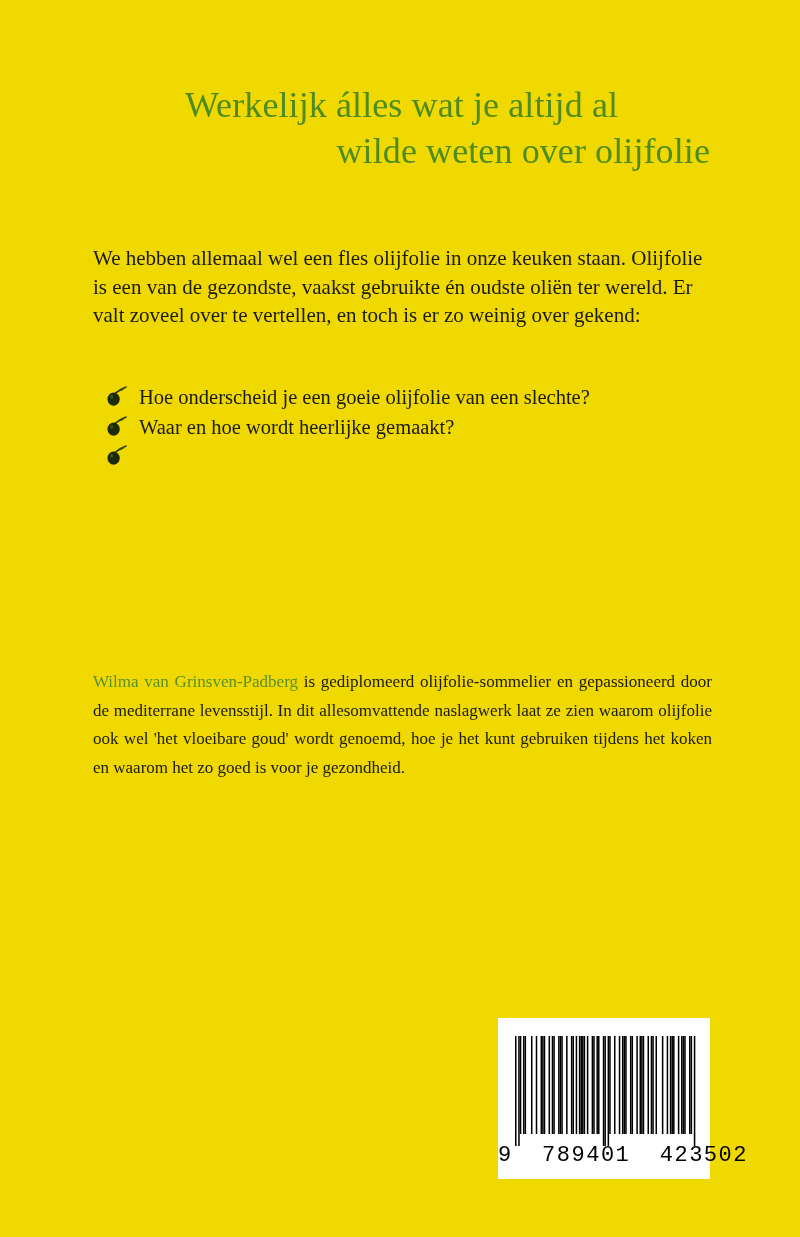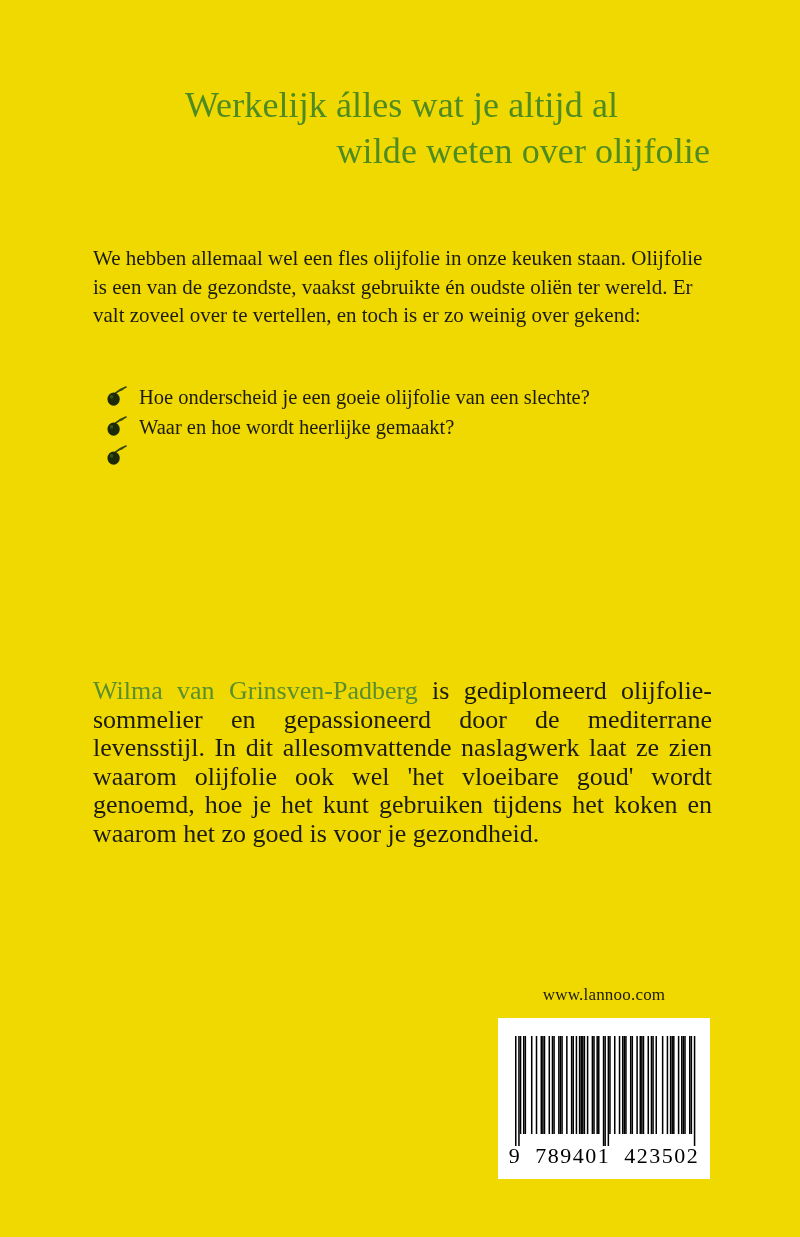--- a/index.html
+++ b/index.html
@@ -91,21 +91,21 @@
     color: #1b1b10;
     text-align: left;
   }
 
   
   .bio {
     position: absolute;
     left: 93px;
     top: 651px;
     width: 619px;
-    font-size: 26px;
+    font-size: 17px;
     line-height: 28.5px;
     color: #1b1b10;
     text-align: justify;
     text-justify: inter-word;
   }
   .bio .author-name {
     color: #5b8f2e;
   }
 
   
@@ -136,21 +136,21 @@
     top: 18px;
     width: 182px;
     height: 110px;
   }
   .barcode-digits {
     position: absolute;
     left: 0;
     right: 0;
     top: 125px;
     text-align: center;
-    font-family: Liberation Serif, serif;
+    font-family: Liberation Mono, monospace;
     font-size: 22px;
     letter-spacing: 1.5px;
     color: #000;
     white-space: pre;
   }
 </style>
 </head>
 <body>
 
 <div class="cover">
@@ -193,21 +193,20 @@
           <ellipse cx="9.6" cy="14.2" rx="6.1" ry="6.6" fill="#1d2a08"></ellipse>
           <ellipse cx="7.6" cy="11.8" rx="1.7" ry="1.9" fill="#46611a" opacity="0.75"></ellipse>
         </svg>
       </span>
     </li>
   </ul>
 
 
   <p class="bio"><span class="author-name">Wilma van Grinsven-Padberg</span><span> is gediplomeerd olijfolie-sommelier en gepassioneerd door de mediterrane levensstijl. In dit allesomvattende naslagwerk laat ze zien waarom olijfolie ook wel 'het vloeibare goud' wordt genoemd, hoe je het kunt gebruiken tijdens het koken en waarom het zo goed is voor je gezondheid.</span></p>
 
-  <div class="publisher-url">www.lannoo.com</div>
 
   <div class="barcode-box">
     <svg class="barcode-bars" id="barcode-svg" viewBox="0 0 182 110" preserveAspectRatio="none">
         <rect x="0.000" y="0" width="1.517" height="110" fill="#000"></rect>
         <rect x="3.193" y="0" width="1.517" height="110" fill="#000"></rect>
         <rect x="4.789" y="0" width="1.517" height="98" fill="#000"></rect>
         <rect x="7.982" y="0" width="1.517" height="98" fill="#000"></rect>
         <rect x="9.579" y="0" width="1.517" height="98" fill="#000"></rect>
         <rect x="15.965" y="0" width="1.517" height="98" fill="#000"></rect>
         <rect x="20.754" y="0" width="1.517" height="98" fill="#000"></rect>

